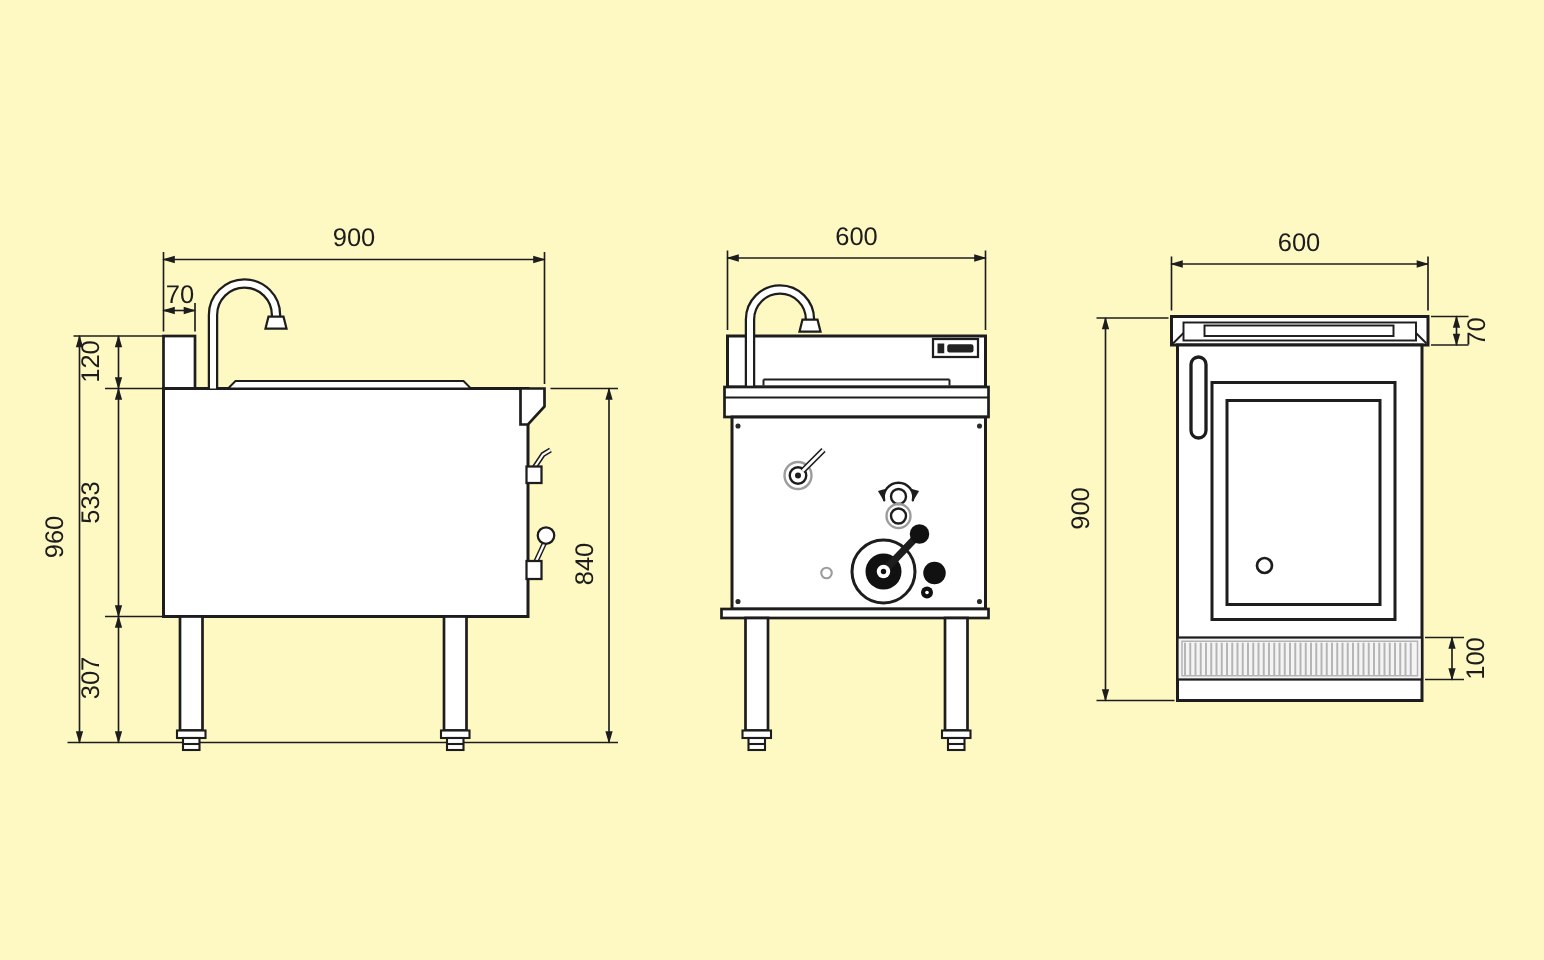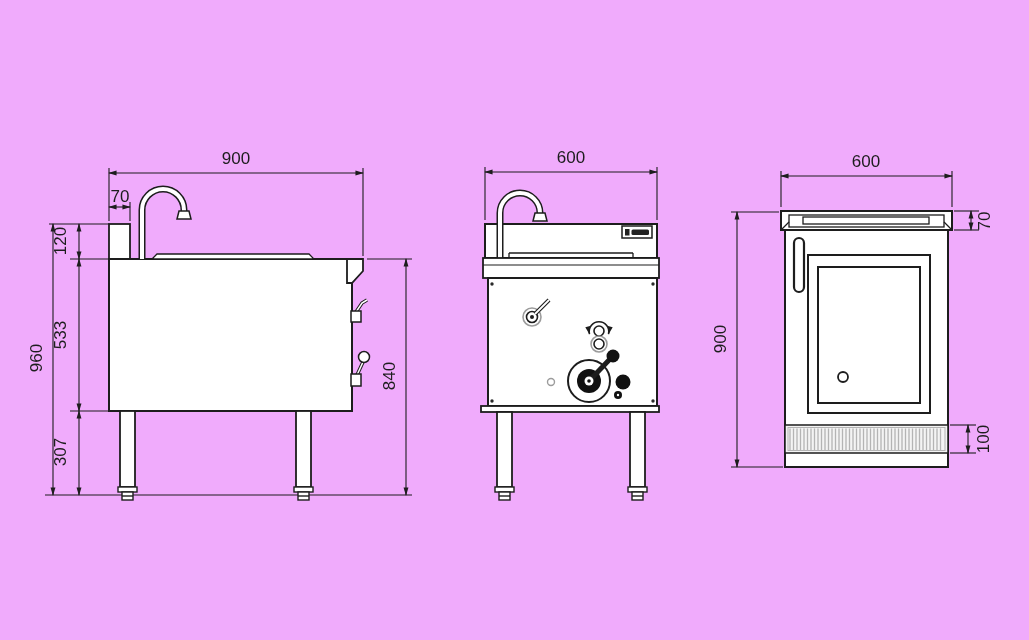--- a/index.html
+++ b/index.html
@@ -1,16 +1,16 @@
 <!DOCTYPE html>
 <html><head>
 <meta charset="utf-8">
 <style>
   html,body{margin:0;padding:0;background:#ffffff;}
-  .canvas{position:relative;width:1029px;height:640px;background:#f0abfc;overflow:hidden;
+  .canvas{position:relative;width:1029px;height:640px;background:#fef9c3;overflow:hidden;
           font-family:"Liberation Sans", sans-serif;}
   svg{position:absolute;left:0;top:0;}
   text{font-family:"Liberation Sans", sans-serif;font-size:17px;fill:#1d1d1d;stroke:none;}
 </style>
 </head>
 <body>
 
 <div class="canvas">
 <svg width="1029" height="640" viewBox="0 0 1029 640">
   <defs>

